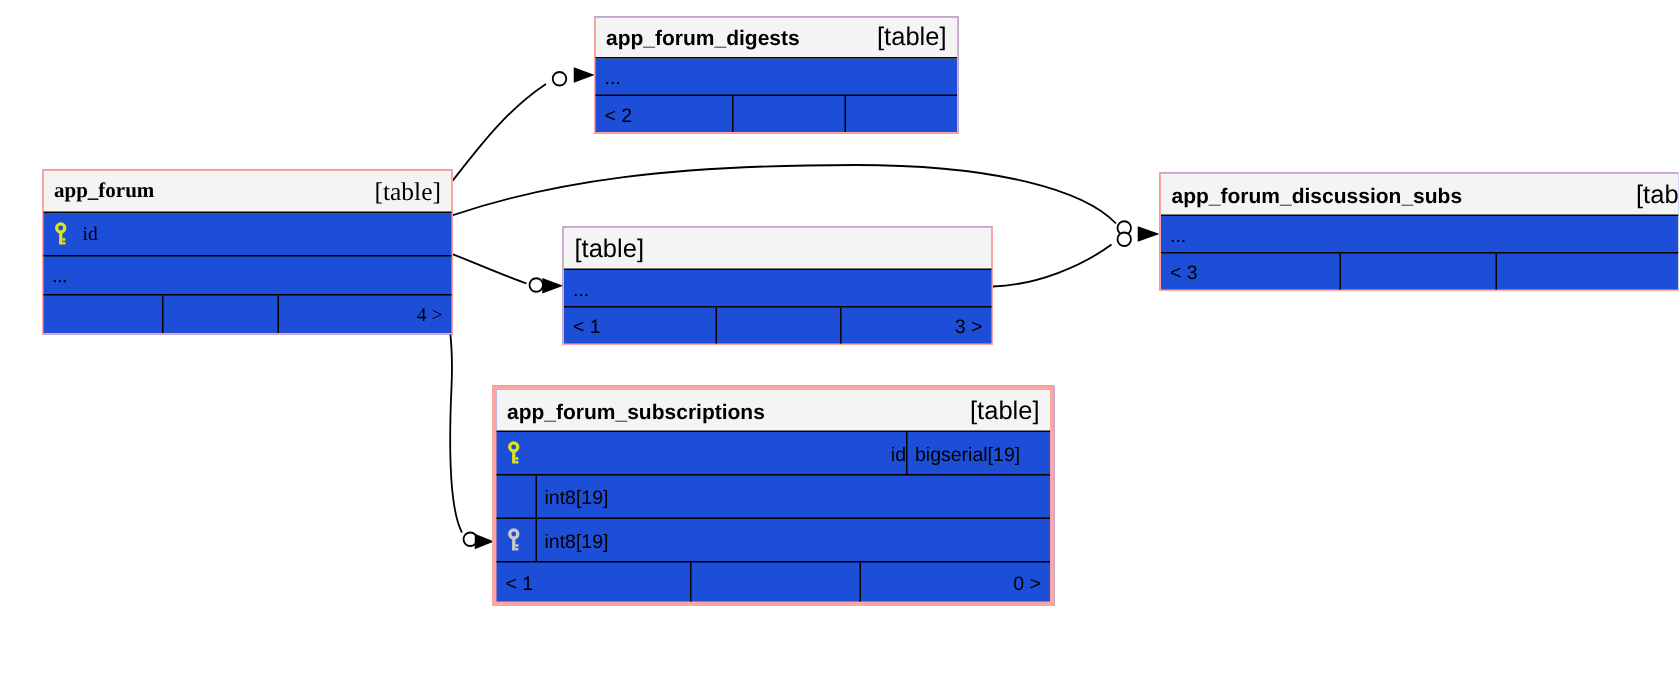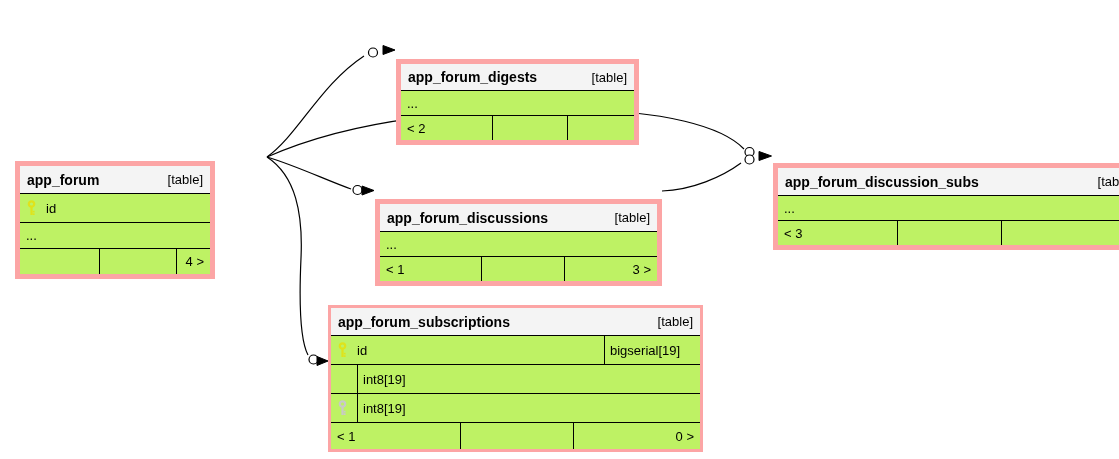--- a/index.html
+++ b/index.html
@@ -2,26 +2,26 @@
 <html style="--pk-color: #dfe31c; --fk-color: #c9c9c9; --header-bg: #f4f4f4;"><head>
 <meta charset="utf-8">
 <style>
   html,body{margin:0;padding:0;background:#fff;}
   body{font-family:"Liberation Sans","DejaVu Sans",sans-serif;color:#000;}
   .canvas{position:relative;width:1119px;height:459px;background:#fff;overflow:hidden;}
   .edges{position:absolute;left:0;top:0;z-index:1;}
   .edges path{fill:none;stroke:#000;stroke-width:1.2;}
   .edges circle{fill:#fff;stroke:#000;stroke-width:1.2;}
   .edges polygon{fill:#000;stroke:#000;}
-  .tbl{position:absolute;z-index:2;background:#bef264;border:5px solid #fca5a5;box-sizing:border-box;font-size:13px;margin-top:48px;}
+  .tbl{position:absolute;z-index:2;background:#1d4ed8;border:1px solid #fca5a5;box-sizing:border-box;font-size:13px;}
   .tbl.emph{border-width:3px;}
   .thead{display:flex;justify-content:space-between;align-items:center;background:var(--header-bg,#f4f4f4);
          border-bottom:1px solid #000;height:28px;box-sizing:border-box;padding:0 7px;}
   .tname{font-weight:bold;font-size:14px;}
-  .ttag{font-size:13px;}
+  .ttag{font-size:17px;}
   .trow{display:flex;align-items:center;border-bottom:1px solid #000;box-sizing:border-box;padding-left:6px;}
   .h29{height:29px;} .h26{height:26px;} .h25{height:25px;}
   .iconslot{width:20px;display:inline-flex;align-items:center;justify-content:flex-start;flex:0 0 20px;}
   .collabel{flex:1;}
   .typecell{flex:0 0 96px;align-self:stretch;display:flex;align-items:center;
             border-left:1px solid #000;padding-left:5px;box-sizing:border-box;}
   .tfoot{display:grid;box-sizing:border-box;}
   .fcell{display:flex;align-items:center;border-right:1px solid #000;box-sizing:border-box;padding:0 6px;}
   .fcell:last-child{border-right:none;}
   .fcell.right{justify-content:flex-end;}
@@ -53,21 +53,21 @@
     <circle cx="313.5" cy="359.5" r="4.5"></circle>
     <polygon points="328,361 317,356.5 317,365.5"></polygon>
 
     <path d="M 267,157 C 360,116 470,110 570,110 C 665,110 723,127 744,149"></path>
     <path d="M 662,191 C 692,190 722,177 741,163"></path>
     <circle cx="749.5" cy="152" r="4.5"></circle>
     <circle cx="749.5" cy="159.5" r="4.5"></circle>
     <polygon points="771.5,156 759,151.5 759,160.5"></polygon>
   </svg>
 
-  <div class="tbl" style="left:15px;top:113px;width:200px;">
+  <div class="tbl" style="left:28px;top:113px;width:274px;font-family:Liberation Serif, serif;">
     <div class="thead">
       <span class="tname">app_forum</span>
       <span class="ttag">[table]</span>
     </div>
     <div class="trow h29">
       <span class="iconslot">
         <svg class="key pk" width="11" height="16" viewBox="0 0 11 16">
             <circle cx="5.5" cy="4" r="2.7"></circle>
             <rect x="4.4" y="6.3" width="2.2" height="8.7"></rect>
             <rect x="6.6" y="10.8" width="2" height="1.7"></rect>
@@ -96,21 +96,20 @@
     </div>
     <div class="tfoot f-digests">
       <span class="fcell">&lt; 2</span>
       <span class="fcell"></span>
       <span class="fcell right"></span>
     </div>
   </div>
 
   <div class="tbl" style="left:375px;top:151px;width:287px;">
     <div class="thead">
-      <span class="tname">app_forum_discussions</span>
       <span class="ttag">[table]</span>
     </div>
     <div class="trow h25">
       <span class="collabel">...</span>
     </div>
     <div class="tfoot f-discussions">
       <span class="fcell">&lt; 1</span>
       <span class="fcell"></span>
       <span class="fcell right">3 &gt;</span>
     </div>
@@ -124,21 +123,21 @@
     <div class="trow h25">
       <span class="collabel">...</span>
     </div>
     <div class="tfoot f-dsubs">
       <span class="fcell">&lt; 3</span>
       <span class="fcell"></span>
       <span class="fcell right"></span>
     </div>
   </div>
 
-  <div class="tbl emph" style="left:328px;top:257px;width:375px;">
+  <div class="tbl emph" style="left:328px;top:257px;width:375px;text-align:right;">
     <div class="thead">
       <span class="tname">app_forum_subscriptions</span>
       <span class="ttag">[table]</span>
     </div>
     <div class="trow h29">
       <span class="iconslot">
         <svg class="key pk" width="11" height="16" viewBox="0 0 11 16">
             <circle cx="5.5" cy="4" r="2.7"></circle>
             <rect x="4.4" y="6.3" width="2.2" height="8.7"></rect>
             <rect x="6.6" y="10.8" width="2" height="1.7"></rect>

